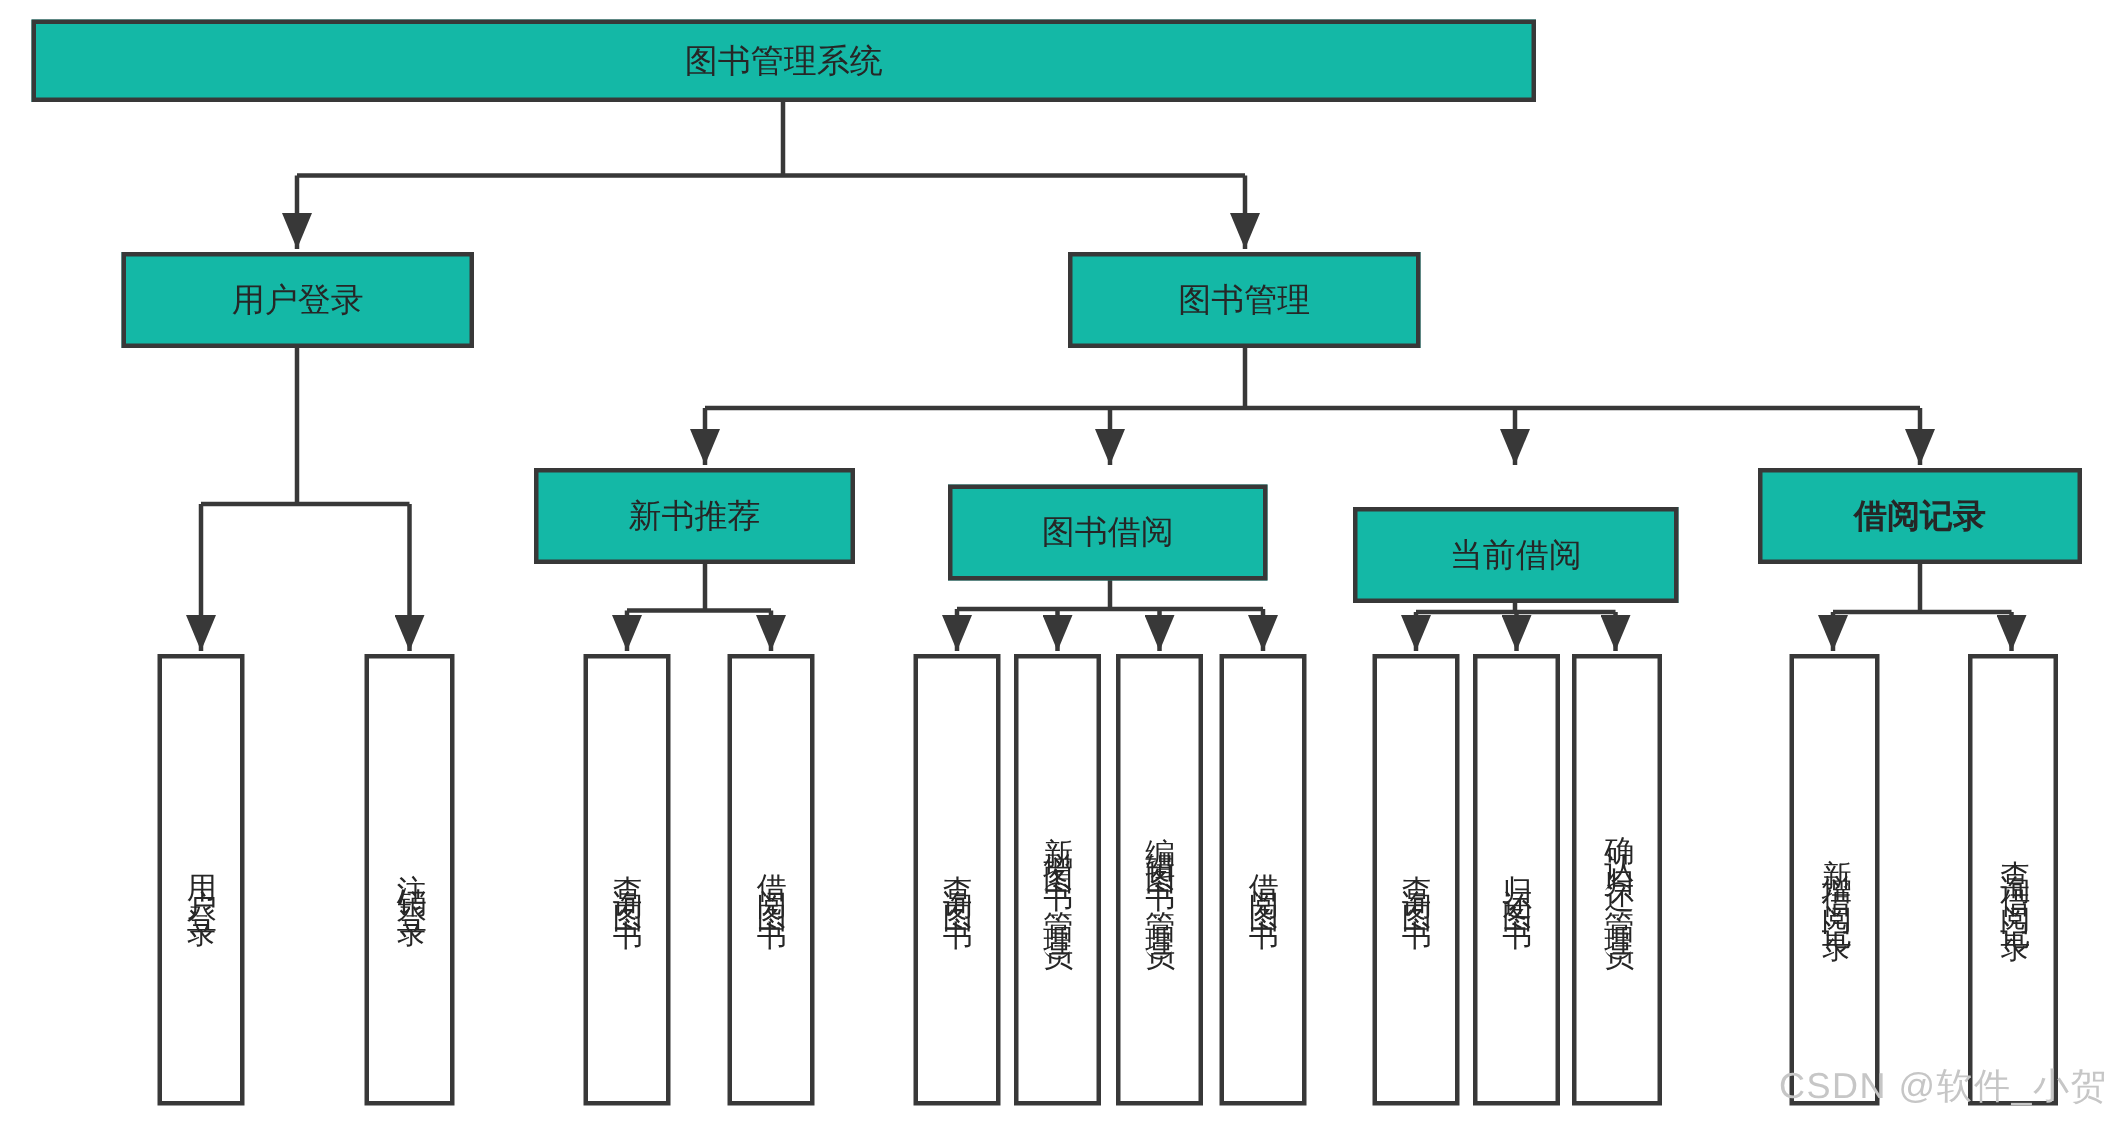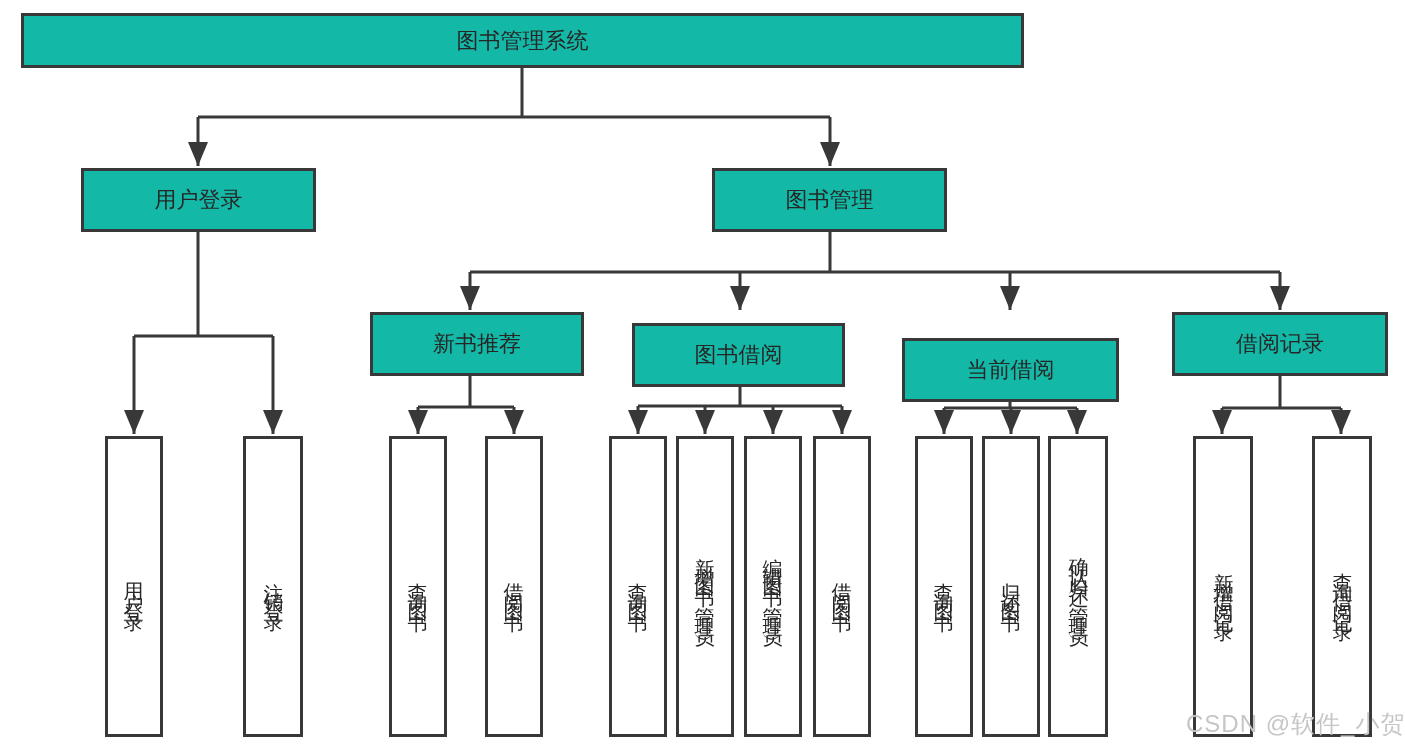--- a/index.html
+++ b/index.html
@@ -100,24 +100,24 @@
       <path d="M1222 408 V434" marker-end="url(#arrow)"></path>
       <path d="M1341 408 V434" marker-end="url(#arrow)"></path>
     </g>
   </svg>
 
   <div class="hbox" style="left:21px;top:13px;width:1003px;height:55px;">图书管理系统</div>
 
   <div class="hbox" style="left:81px;top:168px;width:235px;height:64px;">用户登录</div>
   <div class="hbox" style="left:712px;top:168px;width:235px;height:64px;">图书管理</div>
 
-  <div class="hbox" style="left:370px;top:312px;width:214px;height:64px;">新书推荐</div>
+  <div class="hbox" style="left:356px;top:312px;width:214px;height:64px;">新书推荐</div>
   <div class="hbox" style="left:632px;top:323px;width:213px;height:64px;">图书借阅</div>
   <div class="hbox" style="left:902px;top:312px;width:217px;height:64px;margin-top:26px;">当前借阅</div>
-  <div class="hbox" style="left:1172px;top:312px;width:216px;height:64px;">借阅记录</div>
+  <div class="hbox" style="left:1172px;top:312px;width:216px;height:64px;font-weight:bold;">借阅记录</div>
 
   <div class="leaf" style="left:105px;">用户登录</div>
   <div class="leaf" style="left:243px;width:60px;">注销登录</div>
 
   <div class="leaf" style="left:389px;">查询图书</div>
   <div class="leaf" style="left:485px;">借阅图书</div>
 
   <div class="leaf" style="left:609px;">查询图书</div>
   <div class="leaf" style="left:676px;">新增图书（管理员）</div>
   <div class="leaf" style="left:744px;">编辑图书（管理员）</div>

